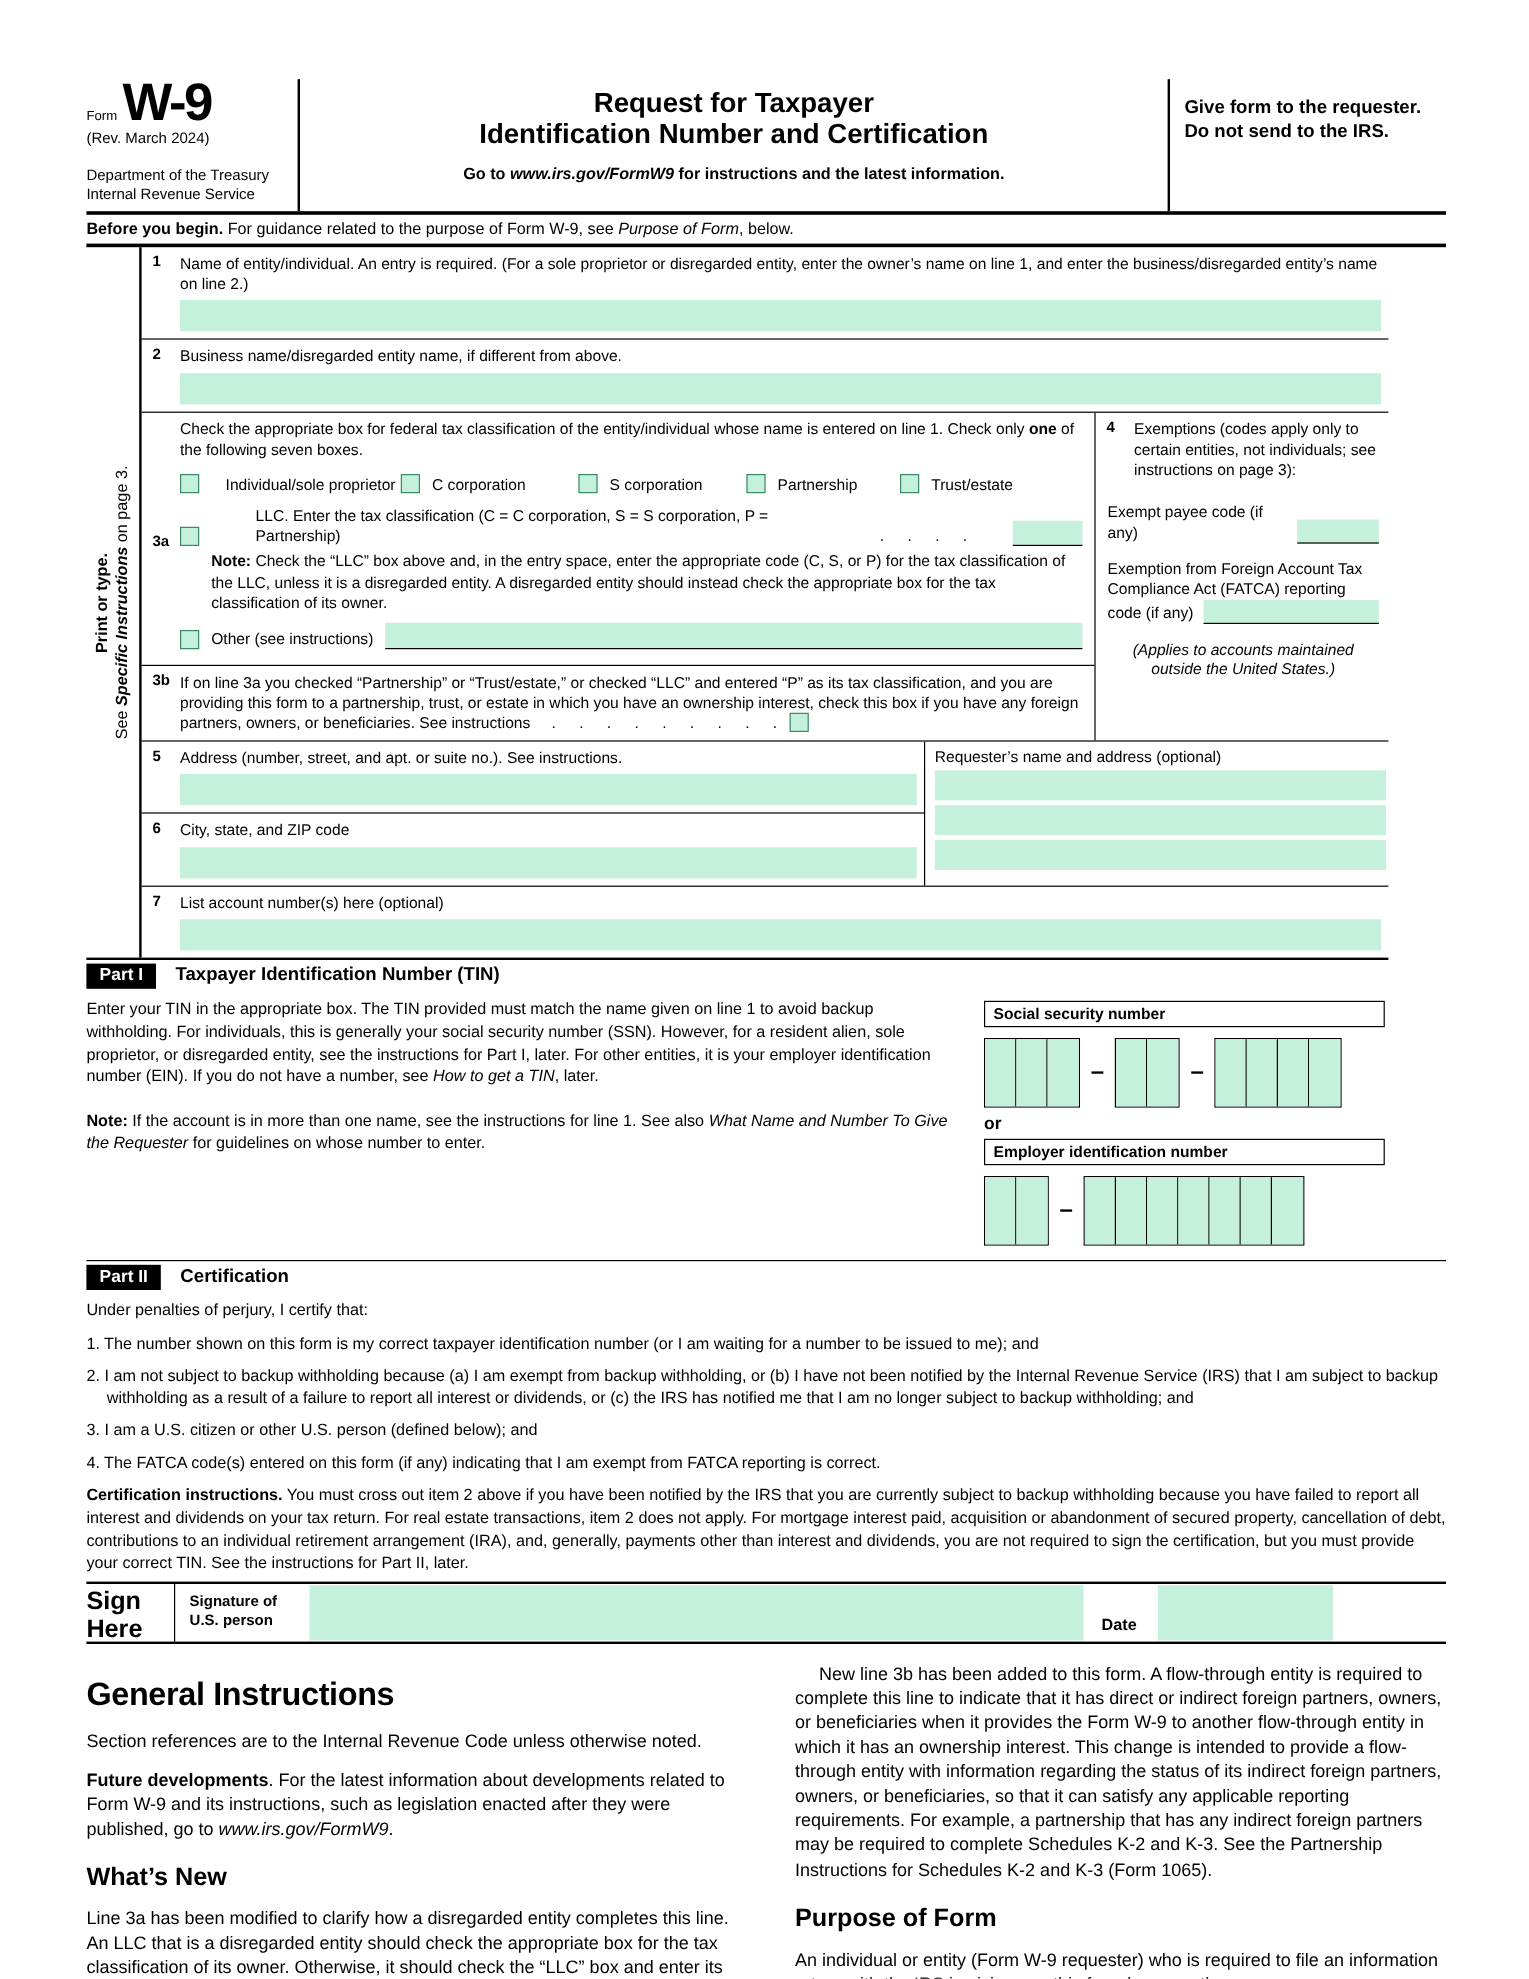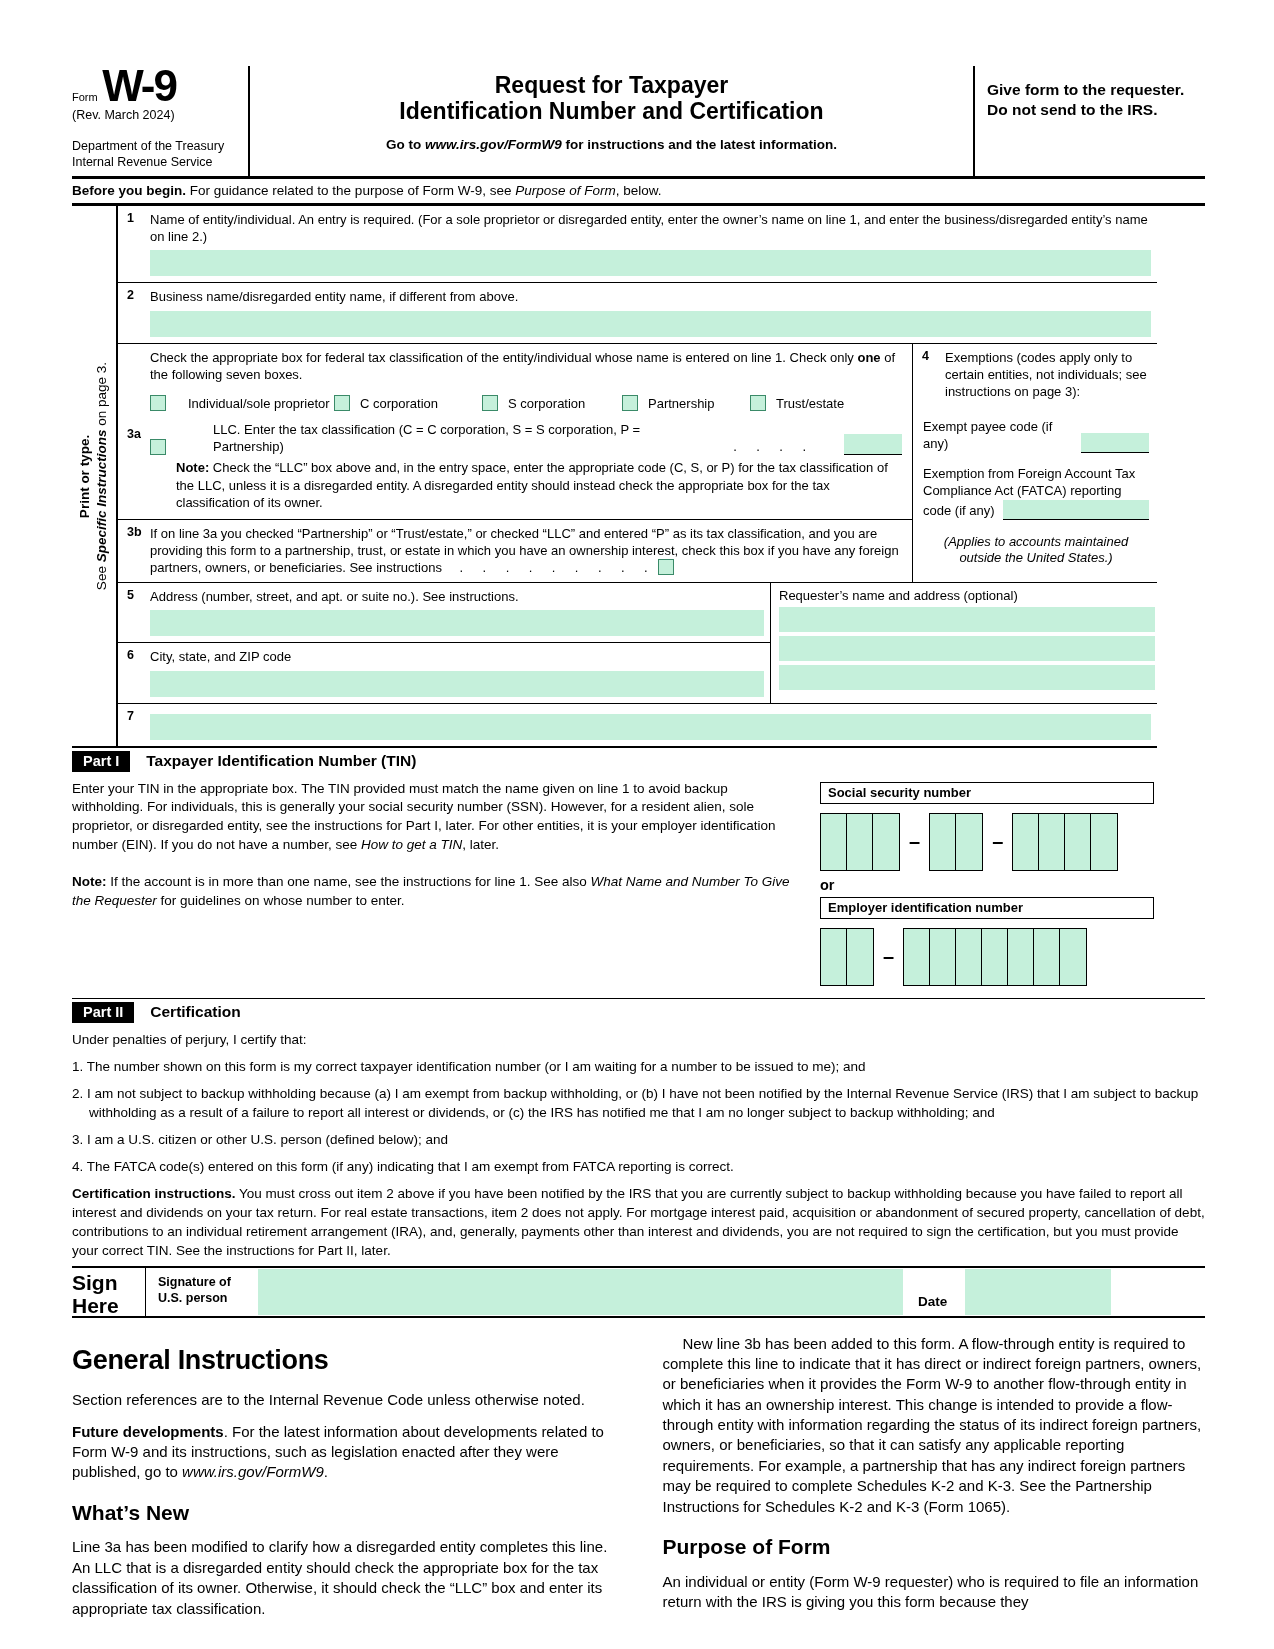--- a/index.html
+++ b/index.html
@@ -186,20 +186,25 @@
                     <span>Trust/estate</span>
                   </span>
               </div>
               <div class="llcrow">
                 <span class="cb"></span>
                 <span>LLC. Enter the tax classification (C = C corporation, S = S corporation, P = Partnership)</span>
                 <span class="dots">.&nbsp;&nbsp;&nbsp;&nbsp;.&nbsp;&nbsp;&nbsp;&nbsp;.&nbsp;&nbsp;&nbsp;&nbsp;.</span>
                 <span class="llcbox"></span>
               </div>
               <div class="note3a"><b>Note:</b><span> Check the “LLC” box above and, in the entry space, enter the appropriate code (C, S, or P) for the tax classification of the LLC, unless it is a disregarded entity. A disregarded entity should instead check the appropriate box for the tax classification of its owner.</span></div>
+              <div class="otherrow">
+                <span class="cb"></span>
+                <span>Other (see instructions)</span>
+                <span class="otherbar"></span>
+              </div>
             </div>
           </div>
           <div class="r3b">
             <div class="num">3b</div>
             <div class="fcontent">
               <span>If on line 3a you checked “Partnership” or “Trust/estate,” or checked “LLC” and entered “P” as its tax classification, and you are providing this form to a partnership, trust, or estate in which you have an ownership interest, check this box if you have any foreign partners, owners, or beneficiaries. See instructions</span>
               <span class="dots">.&nbsp;&nbsp;&nbsp;&nbsp;.&nbsp;&nbsp;&nbsp;&nbsp;.&nbsp;&nbsp;&nbsp;&nbsp;.&nbsp;&nbsp;&nbsp;&nbsp;.&nbsp;&nbsp;&nbsp;&nbsp;.&nbsp;&nbsp;&nbsp;&nbsp;.&nbsp;&nbsp;&nbsp;&nbsp;.&nbsp;&nbsp;&nbsp;&nbsp;.</span>
               <span class="cb-inline"></span>
             </div>
           </div>
@@ -247,20 +252,21 @@
           <div class="reqlabel">Requester’s name and address (optional)</div>
           <div class="gbar-sm"></div>
           <div class="gbar-sm"></div>
           <div class="gbar-sm"></div>
         </div>
       </div>
 
       <div class="frow" style="border-bottom:none;">
         <div class="num">7</div>
         <div class="fcontent">
+          <div>List account number(s) here (optional)</div>
           <div class="gbar"></div>
         </div>
       </div>
 
     </div>
   </div>
 
   <div class="part">
     <span class="part-badge">Part I</span>
     <span class="part-title">Taxpayer Identification Number (TIN)</span>

